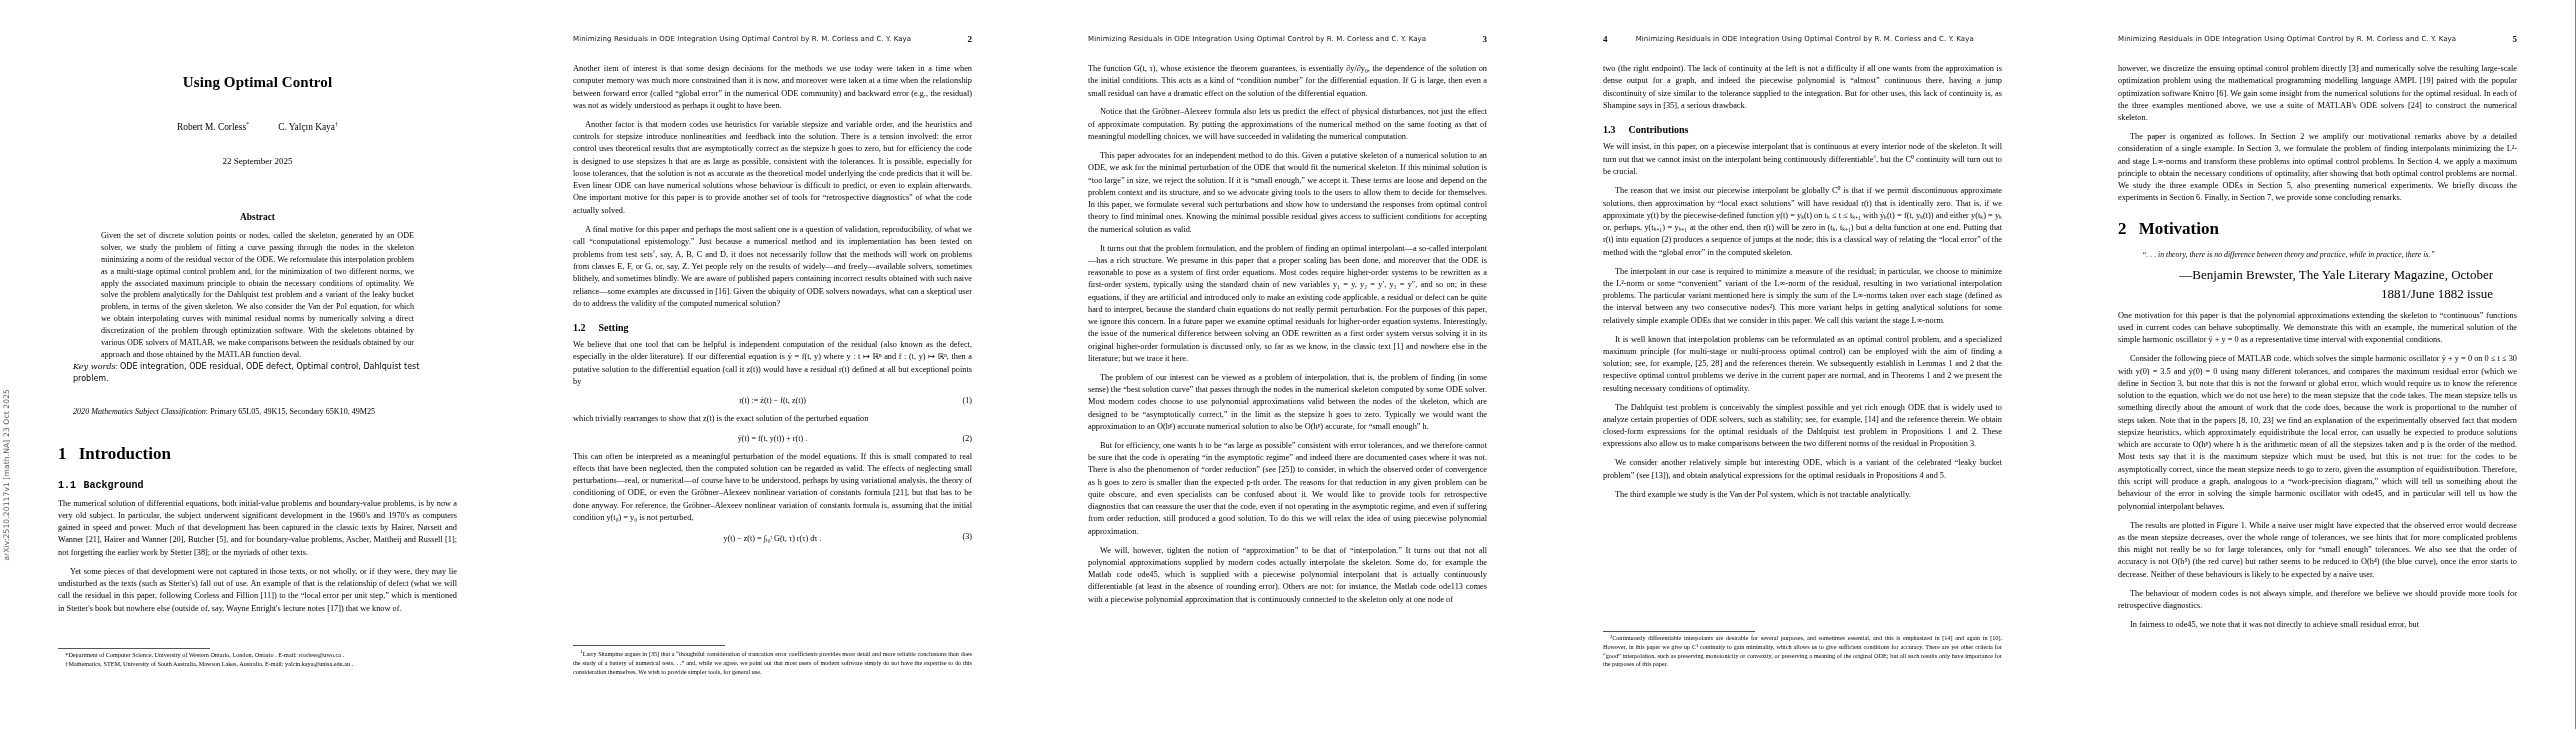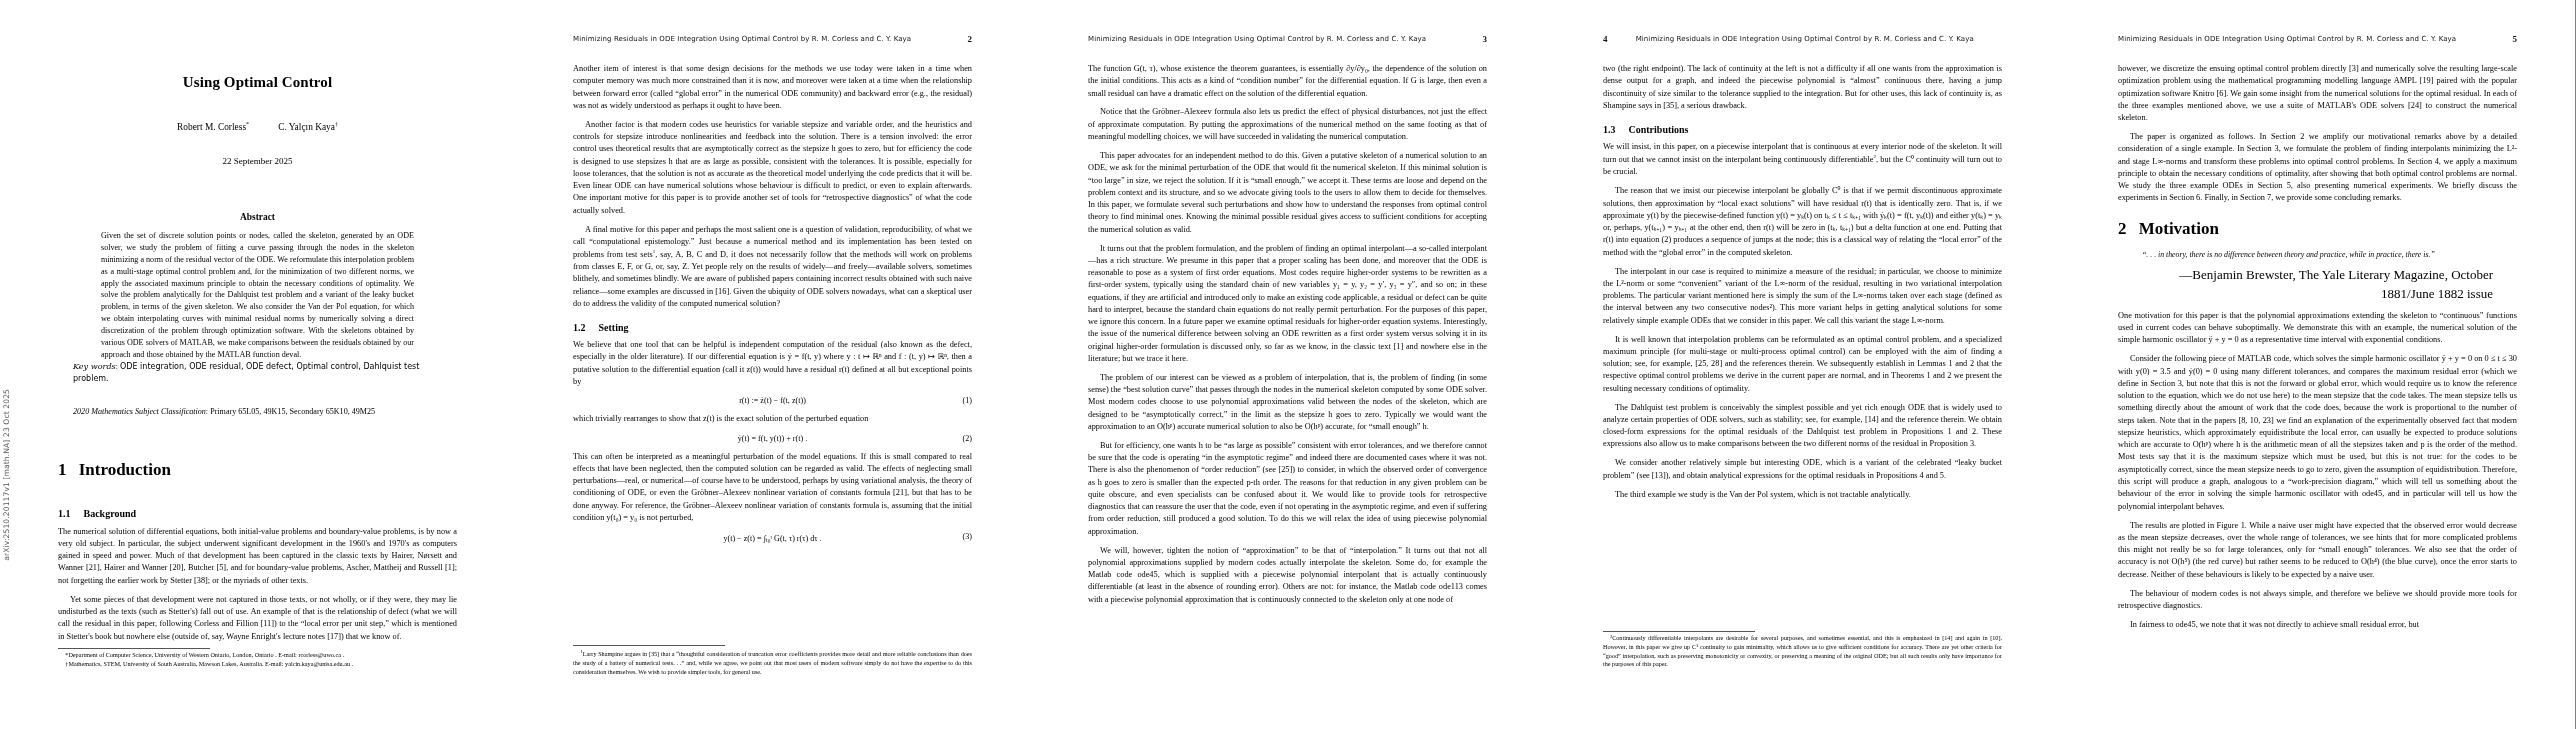--- a/index.html
+++ b/index.html
@@ -32,22 +32,22 @@
   .kw .lbl{font-style:italic;font-family:"DejaVu Serif",serif;}
   .kwval{font-family:"DejaVu Sans",sans-serif;font-size:8px;}
   .msc{position:absolute;left:73px;right:73px;top:406px;font-size:8.1px;line-height:1.5;}
   .msc .lbl{font-style:italic;}
 
   h2.sec{font-size:17px;font-weight:bold;margin:0;}
   h3.sub{font-size:10px;font-weight:bold;margin:0;}
   .sec-num{display:inline-block;min-width:20.7px;}
   .sub-num{display:inline-block;min-width:25.5px;}
 
-  .p1-intro{position:absolute;left:58px;right:58px;top:460px;}
-  .p1-intro .sub{margin-top:28px;}
+  .p1-intro{position:absolute;left:58px;right:58px;top:444px;}
+  .p1-intro .sub{margin-top:16px;font-family:Liberation Mono, monospace;}
   .body-p{font-size:8.3px;line-height:1.48;text-align:justify;margin:6.7px 0 0 0;text-indent:12px;}
   .body-p.noind{text-indent:0;}
 
   .footrule{position:absolute;left:58px;width:152px;top:648px;border-top:0.6px solid #555;}
   .footnotes{position:absolute;left:58px;right:58px;top:651px;
              font-size:6.2px;line-height:1.42;text-align:justify;}
   .footnotes p{margin:0 0 0.6px 0;text-indent:7.3px;}
   .fnm{vertical-align:super;font-size:4.9px;}
 
   

